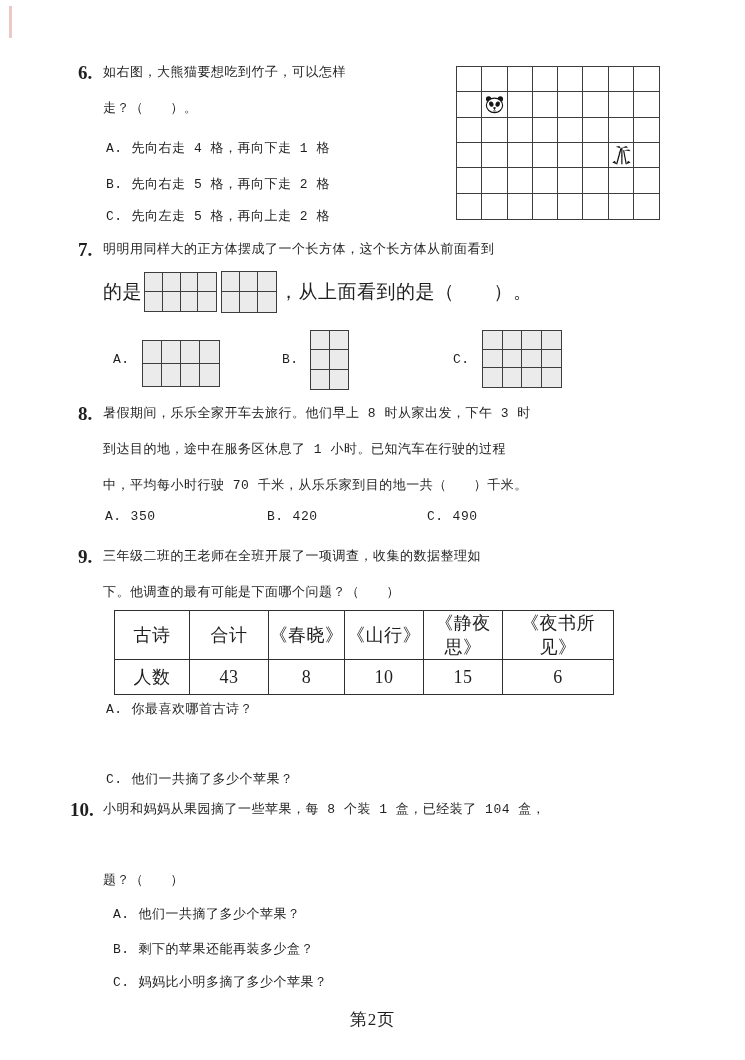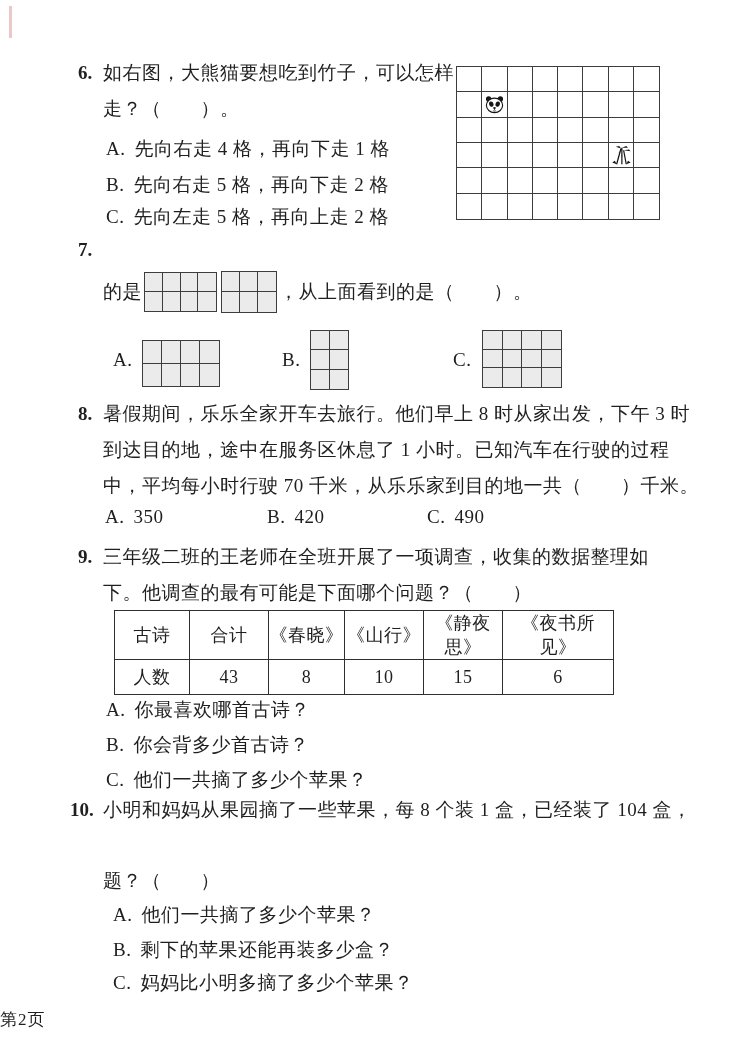--- a/index.html
+++ b/index.html
@@ -2,36 +2,36 @@
 <html><head>
 <meta charset="utf-8">
 <style>
   html,body{margin:0;padding:0;background:#e8e8e8;}
   .page{
     position:relative;width:745px;height:1060px;margin:0 auto;background:#ffffff;
     font-family:"Liberation Serif","DejaVu Serif",serif;color:#1f1f1f;overflow:hidden;
   }
   .margin-mark{position:absolute;left:9px;top:6px;width:3px;height:32px;background:#dd9a9a;opacity:.55;}
   .qnum{position:absolute;font-weight:bold;font-size:19px;line-height:24px;white-space:nowrap;}
-  .line{position:absolute;font-size:19px;line-height:24px;white-space:nowrap;letter-spacing:.5px;}
+  .line{position:absolute;font-size:13px;line-height:24px;white-space:nowrap;letter-spacing:.5px;font-family:Liberation Mono, monospace;}
   .opt-label{display:inline-block;margin-right:9px;}
   .em{font-weight:bold;}
   
   .ggrid{display:grid;border:1px solid #3d3d3d;background:#fff;box-sizing:border-box;}
   .ggrid .gcell{border-right:1px solid #3d3d3d;border-bottom:1px solid #3d3d3d;}
   .ggrid.gray{background:#ebebeb;}
   .ggrid.abs{position:absolute;}
   .cell-icon{position:absolute;display:flex;align-items:center;justify-content:center;}
   
   .inline-row{position:absolute;display:flex;align-items:center;font-size:19px;letter-spacing:.5px;white-space:nowrap;}
   .inline-row .ggrid{margin:0 2px;}
   
   .survey-table{position:absolute;border-collapse:collapse;table-layout:fixed;}
   .survey-table td{border:1px solid #2f2f2f;text-align:center;vertical-align:middle;font-size:18px;height:34px;padding:0;letter-spacing:.5px;}
-  .footer{position:absolute;left:0;top:1008px;width:100%;font-size:17px;letter-spacing:1px;font-family:Liberation Serif, serif;}
+  .footer{position:absolute;left:0;top:1008px;width:100%;text-align:center;font-size:17px;letter-spacing:1px;font-family:Liberation Serif, serif;}
 </style>
 </head>
 <body>
 
 <div class="page">
   <div class="margin-mark"></div>
 
   <div class="qnum" style="left:78px;top:61px">6.</div>
   <div class="line" style="left:103px;top:61px">如右图，大熊猫要想吃到竹子，可以怎样</div>
   <div class="line" style="left:103px;top:97px">走？（　　）。</div>
@@ -113,20 +113,21 @@
           <path d="M13 4 L7 2 L11 1 Z" fill="#151515"></path>
           <path d="M14 3 L19 1 L21 3 Z" fill="#151515"></path>
           <path d="M16 6 L22 5 L24 7 Z" fill="#151515"></path>
           <path d="M8 22 L3 20 L6 18 Z" fill="#151515"></path>
           <path d="M19 22 L24 20 L21 18 Z" fill="#151515"></path>
         </svg>
       </div>
     </div>
 
   <div class="qnum" style="left:78px;top:238px">7.</div>
+  <div class="line" style="left:103px;top:238px">明明用同样大的正方体摆成了一个长方体，这个长方体从前面看到</div>
 
   <div class="inline-row" style="left:103px;top:268px;height:48px">
     <span>的是</span>
     <div class="ggrid gray" style="width: 73px; height: 40px; grid-template-columns: repeat(4, 1fr); grid-template-rows: repeat(2, 1fr);">
         <div class="gcell"></div>
         <div class="gcell"></div>
         <div class="gcell"></div>
         <div class="gcell" style="border-right: none;"></div>
         <div class="gcell" style="border-bottom: none;"></div>
         <div class="gcell" style="border-bottom: none;"></div>
@@ -226,23 +227,20 @@
       <td>10</td>
       <td>15</td>
       <td>6</td>
     </tr>
   </tbody>
     </table>
 
   <div class="line" style="left:106px;top:698px">
     <span class="opt-label">A.</span><span>你最喜欢哪首古诗？</span>
   </div>
-  <div class="line" style="left:106px;top:733px">
-    <span class="opt-label">B.</span><span>你会背多少首古诗？</span>
-  </div>
   <div class="line" style="left:106px;top:768px">
     <span class="opt-label">C.</span><span>他们一共摘了多少个苹果？</span>
   </div>
 
   <div class="qnum" style="left:70px;top:798px">10.</div>
   <div class="line" style="left:103px;top:798px">小明和妈妈从果园摘了一些苹果，每 8 个装 1 盒，已经装了 104 盒，</div>
   <div class="line" style="left:103px;top:869px">题？（　　）</div>
 
   <div class="line" style="left:113px;top:903px">
     <span class="opt-label">A.</span><span>他们一共摘了多少个苹果？</span>

